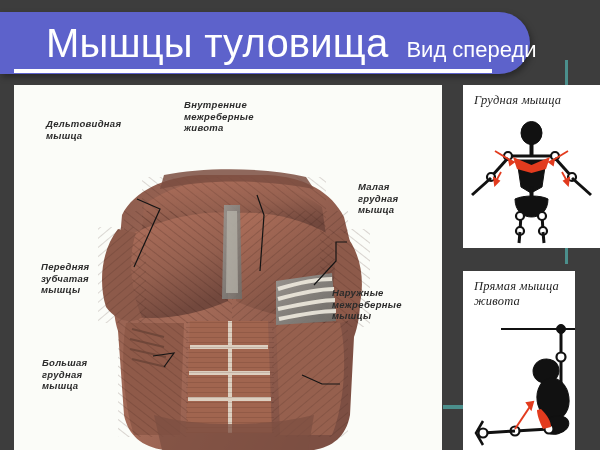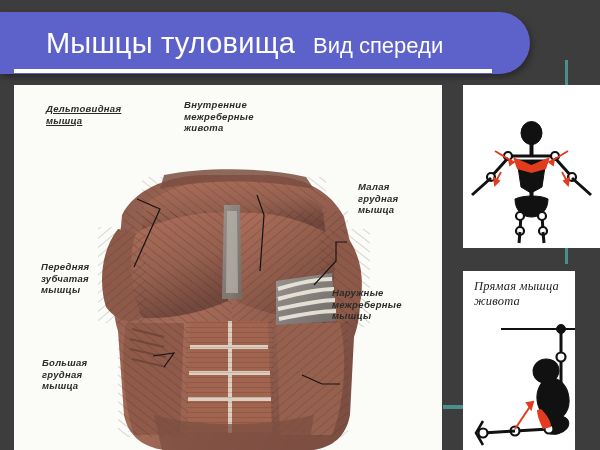--- a/index.html
+++ b/index.html
@@ -18,21 +18,21 @@
     border-top-right-radius:40px;border-bottom-right-radius:40px;
     box-shadow:2px 3px 6px rgba(0,0,0,.35);
   }
   #title-underline{
     position:absolute;left:14px;top:69px;width:478px;height:4px;background:#ffffff;
   }
   #title-text{
     position:absolute;left:46px;top:19px;width:470px;height:48px;
     color:#ffffff;white-space:nowrap;line-height:48px;
   }
-  #title-main{font-size:29px;letter-spacing:.2px;}
+  #title-main{font-size:40px;letter-spacing:.2px;}
   #title-sub{font-size:22px;margin-left:18px;}
 
   
   #anatomy-panel{
     position:absolute;left:14px;top:85px;width:428px;height:365px;
     background:#fbfcf8;overflow:hidden;
   }
   
   #torso-art{position:absolute;left:0;top:0;width:428px;height:365px;}
 
@@ -191,40 +191,41 @@
       <g stroke="#141414" stroke-width="1.2" fill="none">
         <path d="M123 114 L146 124 L120 182"></path>
         <path d="M243 110 L250 130 L246 186"></path>
         <path d="M333 157 L322 157 L322 176 L300 200"></path>
         <path d="M139 271 L160 268 L150 282"></path>
         <path d="M326 299 L308 299 L288 290"></path>
         <path d="M134 373 L168 373"></path>
       </g>
     </svg>
 
-    <div class="lbl" style="left:32px;top:18px;width:90px;text-decoration:underline;">Дельтовидная
+    <div class="lbl" style="left:32px;top:33px;width:90px;">Дельтовидная
 мышца</div>
     <div class="lbl" style="left:170px;top:14px;width:86px;">Внутренние
 межреберные
 живота</div>
     <div class="lbl" style="left:344px;top:58px;width:70px;margin-top:38px;">Малая
 грудная
 мышца</div>
     <div class="lbl" style="left:27px;top:176px;width:84px;">Передняя
 зубчатая
 мышцы</div>
     <div class="lbl" style="left:318px;top:202px;width:88px;">Наружные
 межреберные
 мышцы</div>
     <div class="lbl" style="left:28px;top:272px;width:80px;">Большая
 грудная
 мышца</div>
   </div>
 
   <div class="side-panel" id="panel-pectoral">
+    <div class="side-title">Грудная мышца</div>
     <svg class="fig" viewBox="0 0 137 130" width="137" height="130" style="left:0;top:30px;">
       <g fill="#111" stroke="#111">
 
         <ellipse cx="68.5" cy="18" rx="10.5" ry="11.5"></ellipse>
 
         <rect x="67" y="29" width="3" height="12"></rect>
 
         <path d="M45 41 L92 41" stroke-width="3"></path>
         <circle cx="45" cy="41" r="4" fill="#fff" stroke-width="2.2"></circle>
         <circle cx="92" cy="41" r="4" fill="#fff" stroke-width="2.2"></circle>

